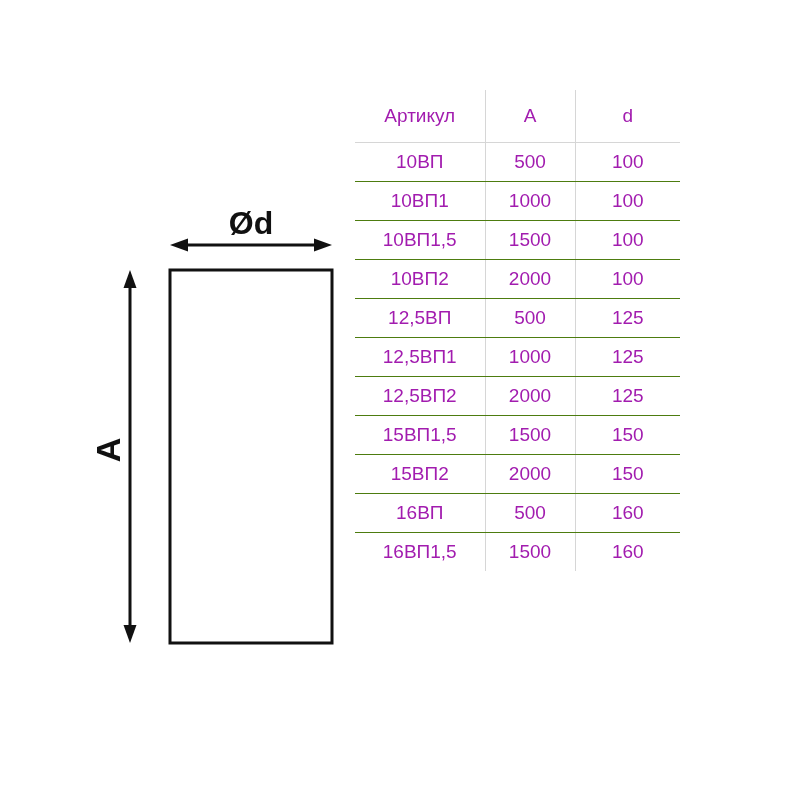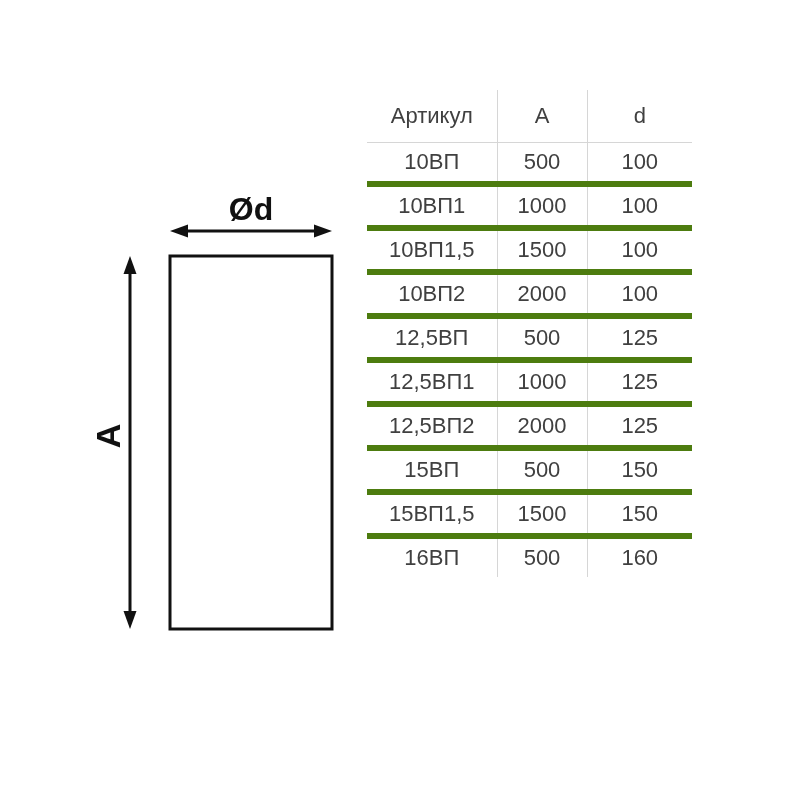--- a/index.html
+++ b/index.html
@@ -11,49 +11,49 @@
   .stage {
     position: relative;
     width: 800px;
     height: 800px;
     background: #ffffff;
     overflow: hidden;
   }
   .diagram {
     position: absolute;
     left: 80px;
-    top: 184px;
+    top: 198px;
     width: 270px;
     height: 470px;
   }
   .spec-table {
     position: absolute;
-    left: 367px;
+    left: 355px;
     top: 90px;
     width: 325px;
     border-collapse: collapse;
     table-layout: fixed;
-    color: #404040;
-    font-size: 22px;
+    color: #a21caf;
+    font-size: 19px;
   }
   .spec-table col.c1 { width: 130px; }
   .spec-table col.c2 { width: 90px; }
   .spec-table col.c3 { width: 105px; }
   .spec-table th {
     height: 50px;
     font-weight: normal;
     text-align: center;
     vertical-align: middle;
     border-bottom: 1px solid #d6d6d6;
   }
   .spec-table td {
     height: 36px;
     text-align: center;
     vertical-align: middle;
-    border-bottom: 6px solid #4d7c0f;
+    border-bottom: 1px solid #4d7c0f;
   }
   .spec-table th + th,
   .spec-table td + td {
     border-left: 1px solid #d6d6d6;
   }
   .spec-table tbody tr:last-child td {
     border-bottom: none;
   }
   .dim-label {
     font-family: "Liberation Sans", sans-serif;
@@ -132,30 +132,35 @@
           <td>12,5ВП1</td>
           <td>1000</td>
           <td>125</td>
         </tr>
         <tr>
           <td>12,5ВП2</td>
           <td>2000</td>
           <td>125</td>
         </tr>
         <tr>
-          <td>15ВП</td>
-          <td>500</td>
-          <td>150</td>
-        </tr>
-        <tr>
           <td>15ВП1,5</td>
           <td>1500</td>
           <td>150</td>
         </tr>
         <tr>
+          <td>15ВП2</td>
+          <td>2000</td>
+          <td>150</td>
+        </tr>
+        <tr>
           <td>16ВП</td>
           <td>500</td>
+          <td>160</td>
+        </tr>
+        <tr>
+          <td>16ВП1,5</td>
+          <td>1500</td>
           <td>160</td>
         </tr>
       </tbody>
   </table>
 
 </div>
 
 </body></html>

